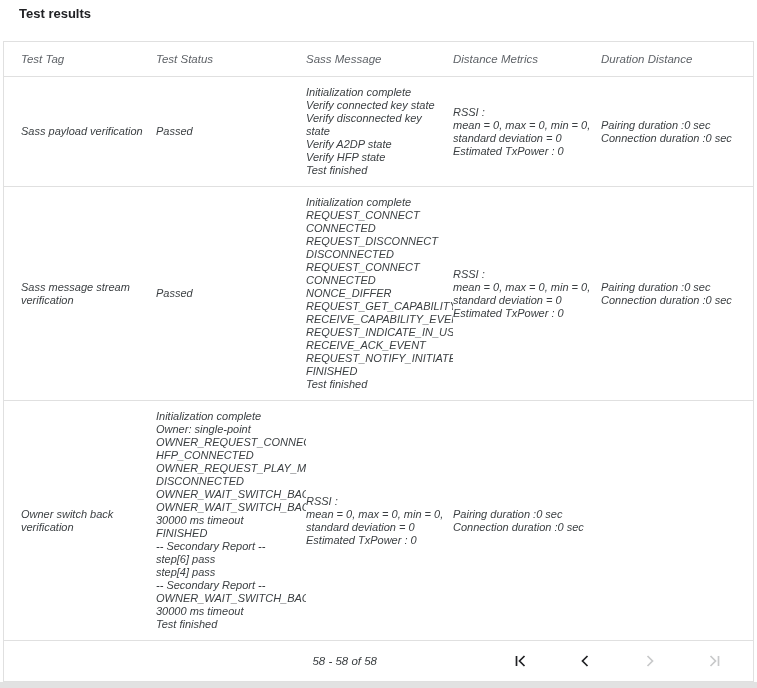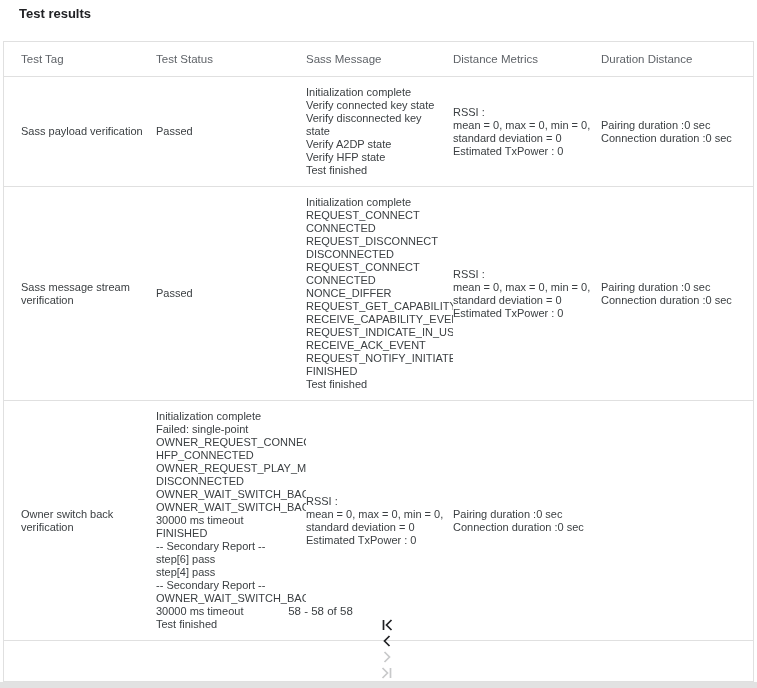--- a/index.html
+++ b/index.html
@@ -15,20 +15,21 @@
   .page-title {
     margin: 6px 0 0 19px;
     font-size: 13px;
     font-weight: 600;
     color: #202124;
   }
   .results-table {
     margin: 20px 3px 0 3px;
     border: 1px solid #e0e0e0;
     background: #fff;
+    font-style: italic;
   }
   .grid-row {
     display: grid;
     grid-template-columns: 152px 150px 147px 148px 1fr;
     align-items: center;
   }
   .header-row {
     height: 34px;
     border-bottom: 1px solid #e0e0e0;
     color: #5f6368;
@@ -51,21 +52,20 @@
   .first-col { padding-left: 17px; }
   .tag-cell { padding-right: 8px; }
   .pagination-row {
     height: 40px;
     display: flex;
     align-items: center;
     justify-content: flex-end;
     padding-right: 28px;
     font-size: 11.5px;
     color: #3c4043;
-    flex-direction: column;
   }
   .range-label { margin-right: 88px; }
   .pager-btn {
     width: 20px;
     height: 20px;
     margin-left: 45px;
     display: flex;
     align-items: center;
     justify-content: center;
     background: none;
@@ -157,21 +157,21 @@
       <div class="cell">
           <div class="line">Pairing duration :0 sec</div>
           <div class="line">Connection duration :0 sec</div>
         </div>
     </div>
 
     <div class="grid-row data-row">
       <div class="cell first-col tag-cell">Owner switch back verification</div>
       <div class="cell">
           <div class="line">Initialization complete</div>
-          <div class="line">Failed: single-point</div>
+          <div class="line">Owner: single-point</div>
           <div class="line">OWNER_REQUEST_CONNECT</div>
           <div class="line">HFP_CONNECTED</div>
           <div class="line">OWNER_REQUEST_PLAY_MED</div>
           <div class="line">DISCONNECTED</div>
           <div class="line">OWNER_WAIT_SWITCH_BACK</div>
           <div class="line">OWNER_WAIT_SWITCH_BACK</div>
           <div class="line">30000 ms timeout</div>
           <div class="line">FINISHED</div>
           <div class="line">-- Secondary Report --</div>
           <div class="line">step[6] pass</div>

